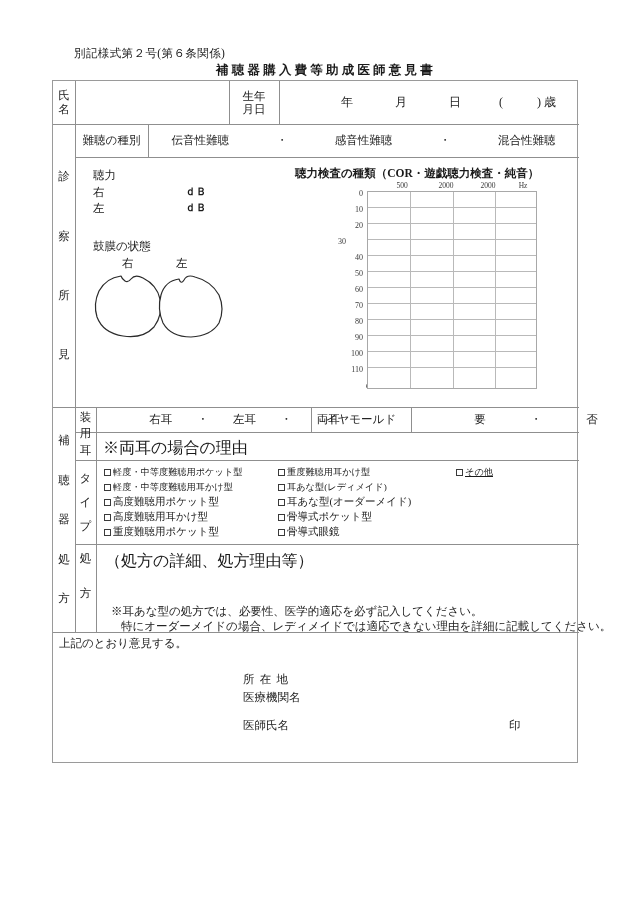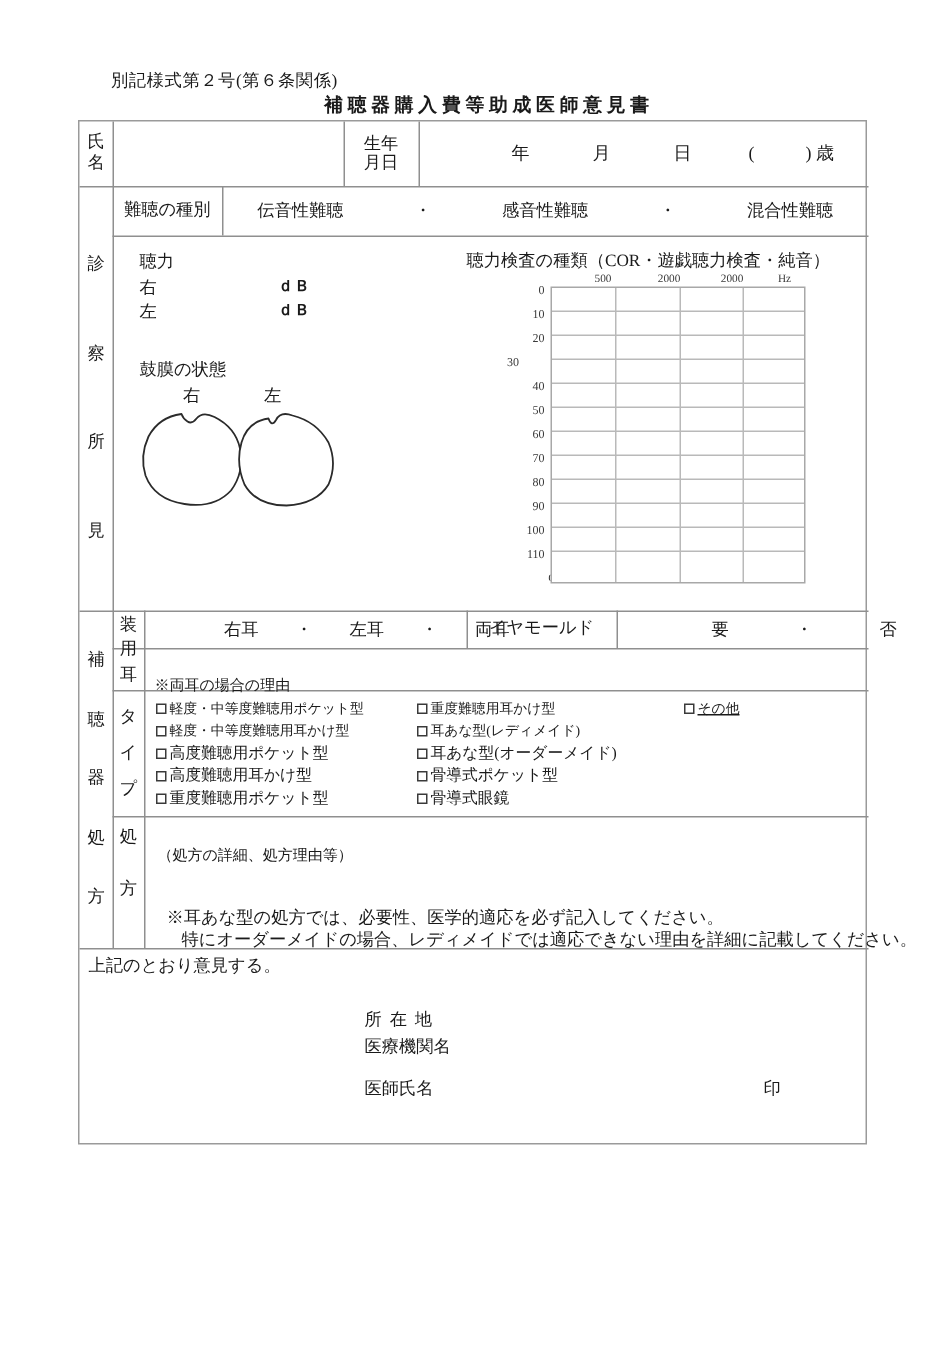--- a/index.html
+++ b/index.html
@@ -160,23 +160,22 @@
     position: absolute;
     display: flex;
     align-items: center;
     justify-content: space-around;
     font-size: 11.5px;
     white-space: nowrap;
     padding-left: 41px;
   }
   .plain-text {
     position: absolute;
-    font-size: 10px;
-    white-space: nowrap;
-    margin-top: 12px;
+    font-size: 16px;
+    white-space: nowrap;
   }
 
   .chk-grid {
     position: absolute;
     font-size: 10.5px;
   }
   .chk-line {
     position: absolute;
     white-space: nowrap;
   }
@@ -282,21 +281,21 @@
 
     <div class="drum-label" style="left:40px;top:158px;">鼓膜の状態</div>
     <div class="drum-lr" style="left:69px;top:175px;">右</div>
     <div class="drum-lr" style="left:123px;top:175px;">左</div>
 
     <svg style="position:absolute;left:38px;top:190px;" width="140" height="70" viewBox="0 0 140 70">
       <path d="M30 5 Q15 7 8 20 Q2 33 6 46 Q12 62 32 65 Q52 68 63 56 Q72 44 69 28 Q66 14 52 7 Q44 3 40 8 Q37 12 34 10 Q31 8 30 5 Z" fill="#ffffff" stroke="#2b2b2b" stroke-width="1.2" stroke-linejoin="round"></path>
       <path d="M88 8 Q74 10 70 24 Q66 38 72 52 Q80 66 100 66 Q120 65 128 52 Q134 38 128 24 Q120 10 104 6 Q96 3 93 9 Q90 14 88 8 Z" fill="#ffffff" stroke="#2b2b2b" stroke-width="1.2" stroke-linejoin="round"></path>
     </svg>
 
-    <div class="chart-title" style="left:258px;top:85px;">聴力検査の種類（COR・遊戯聴力検査・純音）</div>
+    <div class="chart-title" style="left:242px;top:85px;font-weight:bold;">聴力検査の種類（COR・遊戯聴力検査・純音）</div>
 
     <div class="freq-lab" style="left:332px;top:100px;width:34px;">500</div>
     <div class="freq-lab" style="left:376px;top:100px;width:34px;">2000</div>
     <div class="freq-lab" style="left:418px;top:100px;width:34px;">2000</div>
     <div class="freq-lab" style="left:456px;top:100px;width:28px;">Hz</div>
 
     <div class="db-lab" style="left:268px;top:108px;width:42px;">0</div>
     <div class="db-lab" style="left:268px;top:124px;width:42px;">10</div>
     <div class="db-lab" style="left:268px;top:140px;width:42px;">20</div>
     <div class="db-lab" style="left:268px;top:156px;width:42px;text-align:center;">30</div>

